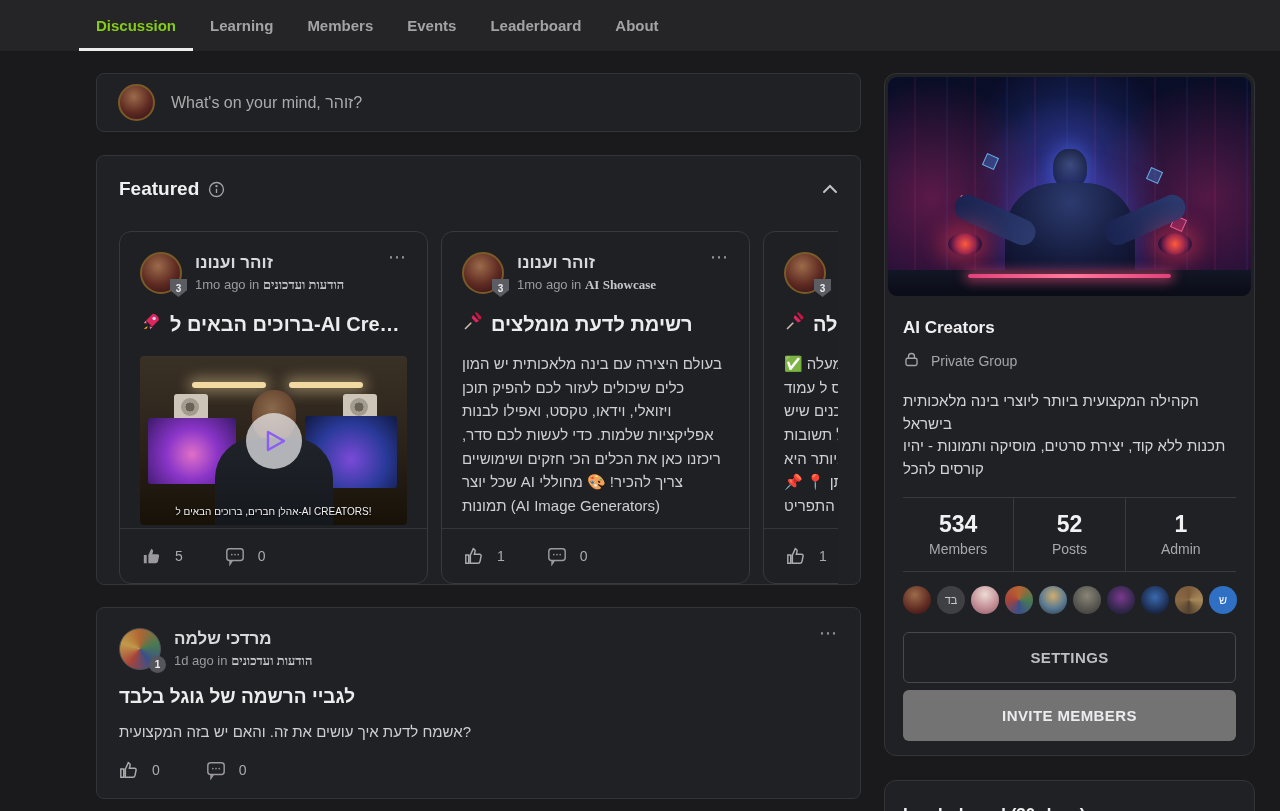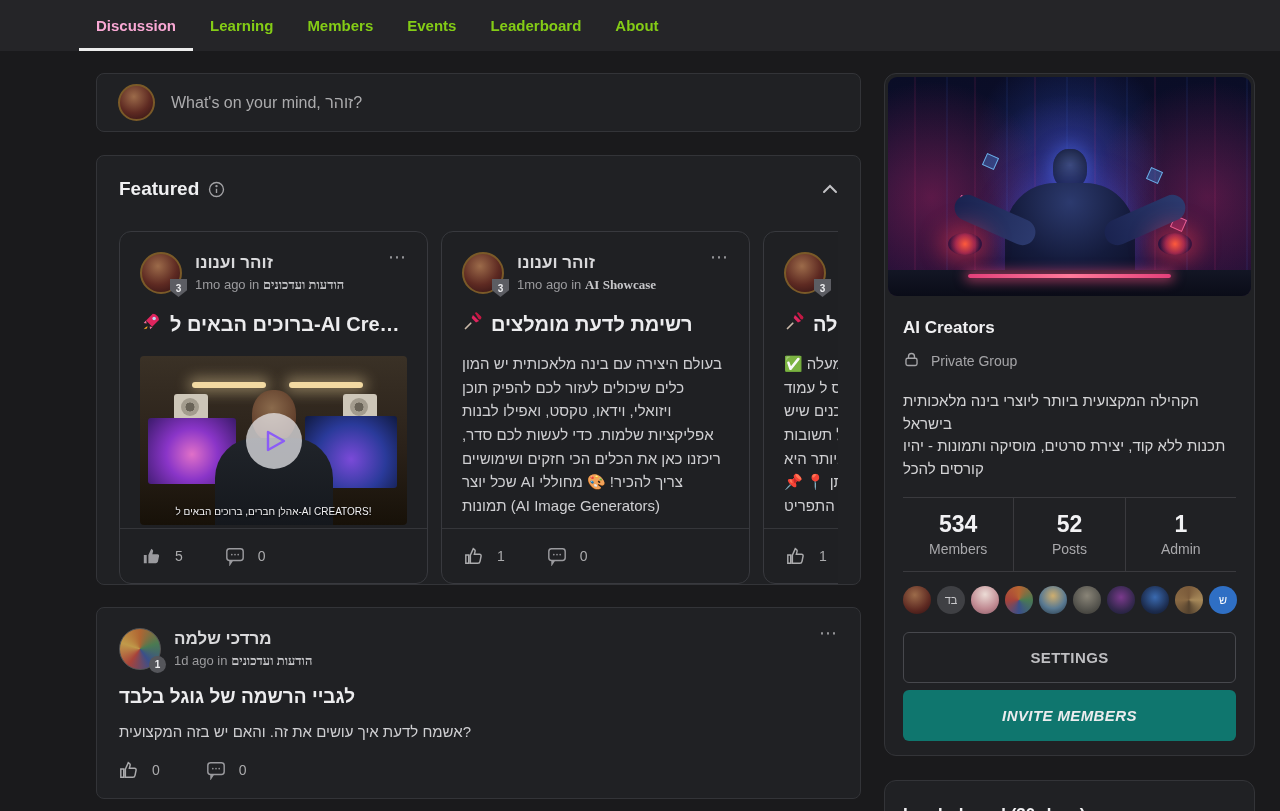--- a/index.html
+++ b/index.html
@@ -2,22 +2,22 @@
 <html><head>
 <meta charset="utf-8">
 <style>
   * { margin:0; padding:0; box-sizing:border-box; }
   html,body { width:1280px; height:811px; overflow:hidden; background:#1a1a1c;
               font-family:"Liberation Sans", sans-serif; color:#e6e6e8; }
 
   
   .topnav { height:51px; background:#252528; display:flex; align-items:stretch; padding-left:79px; }
   .tab { display:flex; align-items:center; padding:0 17px; font-size:15px; font-weight:bold;
-         color:#84cc16; cursor:pointer; position:relative; }
-  .tab.active { color:#f9a8d4; }
+         color:#a3a3a3; cursor:pointer; position:relative; }
+  .tab.active { color:#84cc16; }
   .tab.active::after { content:""; position:absolute; left:0; right:0; bottom:0; height:3px; background:#ececec; }
 
   
   .layout { display:flex; gap:23px; padding:22px 25px 0 96px; align-items:flex-start; }
   .col-main { width:765px; flex:0 0 765px; }
   .col-side { width:371px; flex:0 0 371px; }
 
   .card { background:#202124; border:1px solid #333438; border-radius:8px; }
 
   
@@ -143,21 +143,21 @@
   .stat { flex:1; text-align:center; padding:13px 0 14px 0; }
   .stat + .stat { border-left:1px solid #3a3a3e; }
   .stat-value { font-size:23px; font-weight:bold; color:#f2f2f4; }
   .stat-label { margin-top:3px; font-size:14px; color:#a8a8ab; }
   .avatars-row { display:flex; gap:6px; margin-top:14px; }
   .m-av { width:28px; height:28px; border-radius:50%; flex-shrink:0; display:flex; align-items:center;
           justify-content:center; font-size:11px; font-weight:normal; color:#c9c9cc; cursor:pointer; }
   .btn { display:block; width:100%; height:51px; border-radius:6px; font-size:15px; font-weight:bold;
          letter-spacing:.4px; cursor:pointer; font-family:"Liberation Sans", sans-serif; }
   .btn-outline { margin-top:18px; background:transparent; border:1px solid #47484d; color:#bfbfc2; }
-  .btn-fill { margin-top:7px; background:#0f766e; border:none; color:#ececee;font-style:italic; }
+  .btn-fill { margin-top:7px; background:#737373; border:none; color:#ececee; }
   .side-pad-bottom { height:14px; }
 
   .leader-card { margin-top:24px; padding:24px 18px; }
   .leader-title { font-size:17px; font-weight:bold; color:#f0f0f2; }
 </style>
 </head>
 <body>
 
 <div class="topnav">
   <div class="tab active">Discussion</div>

